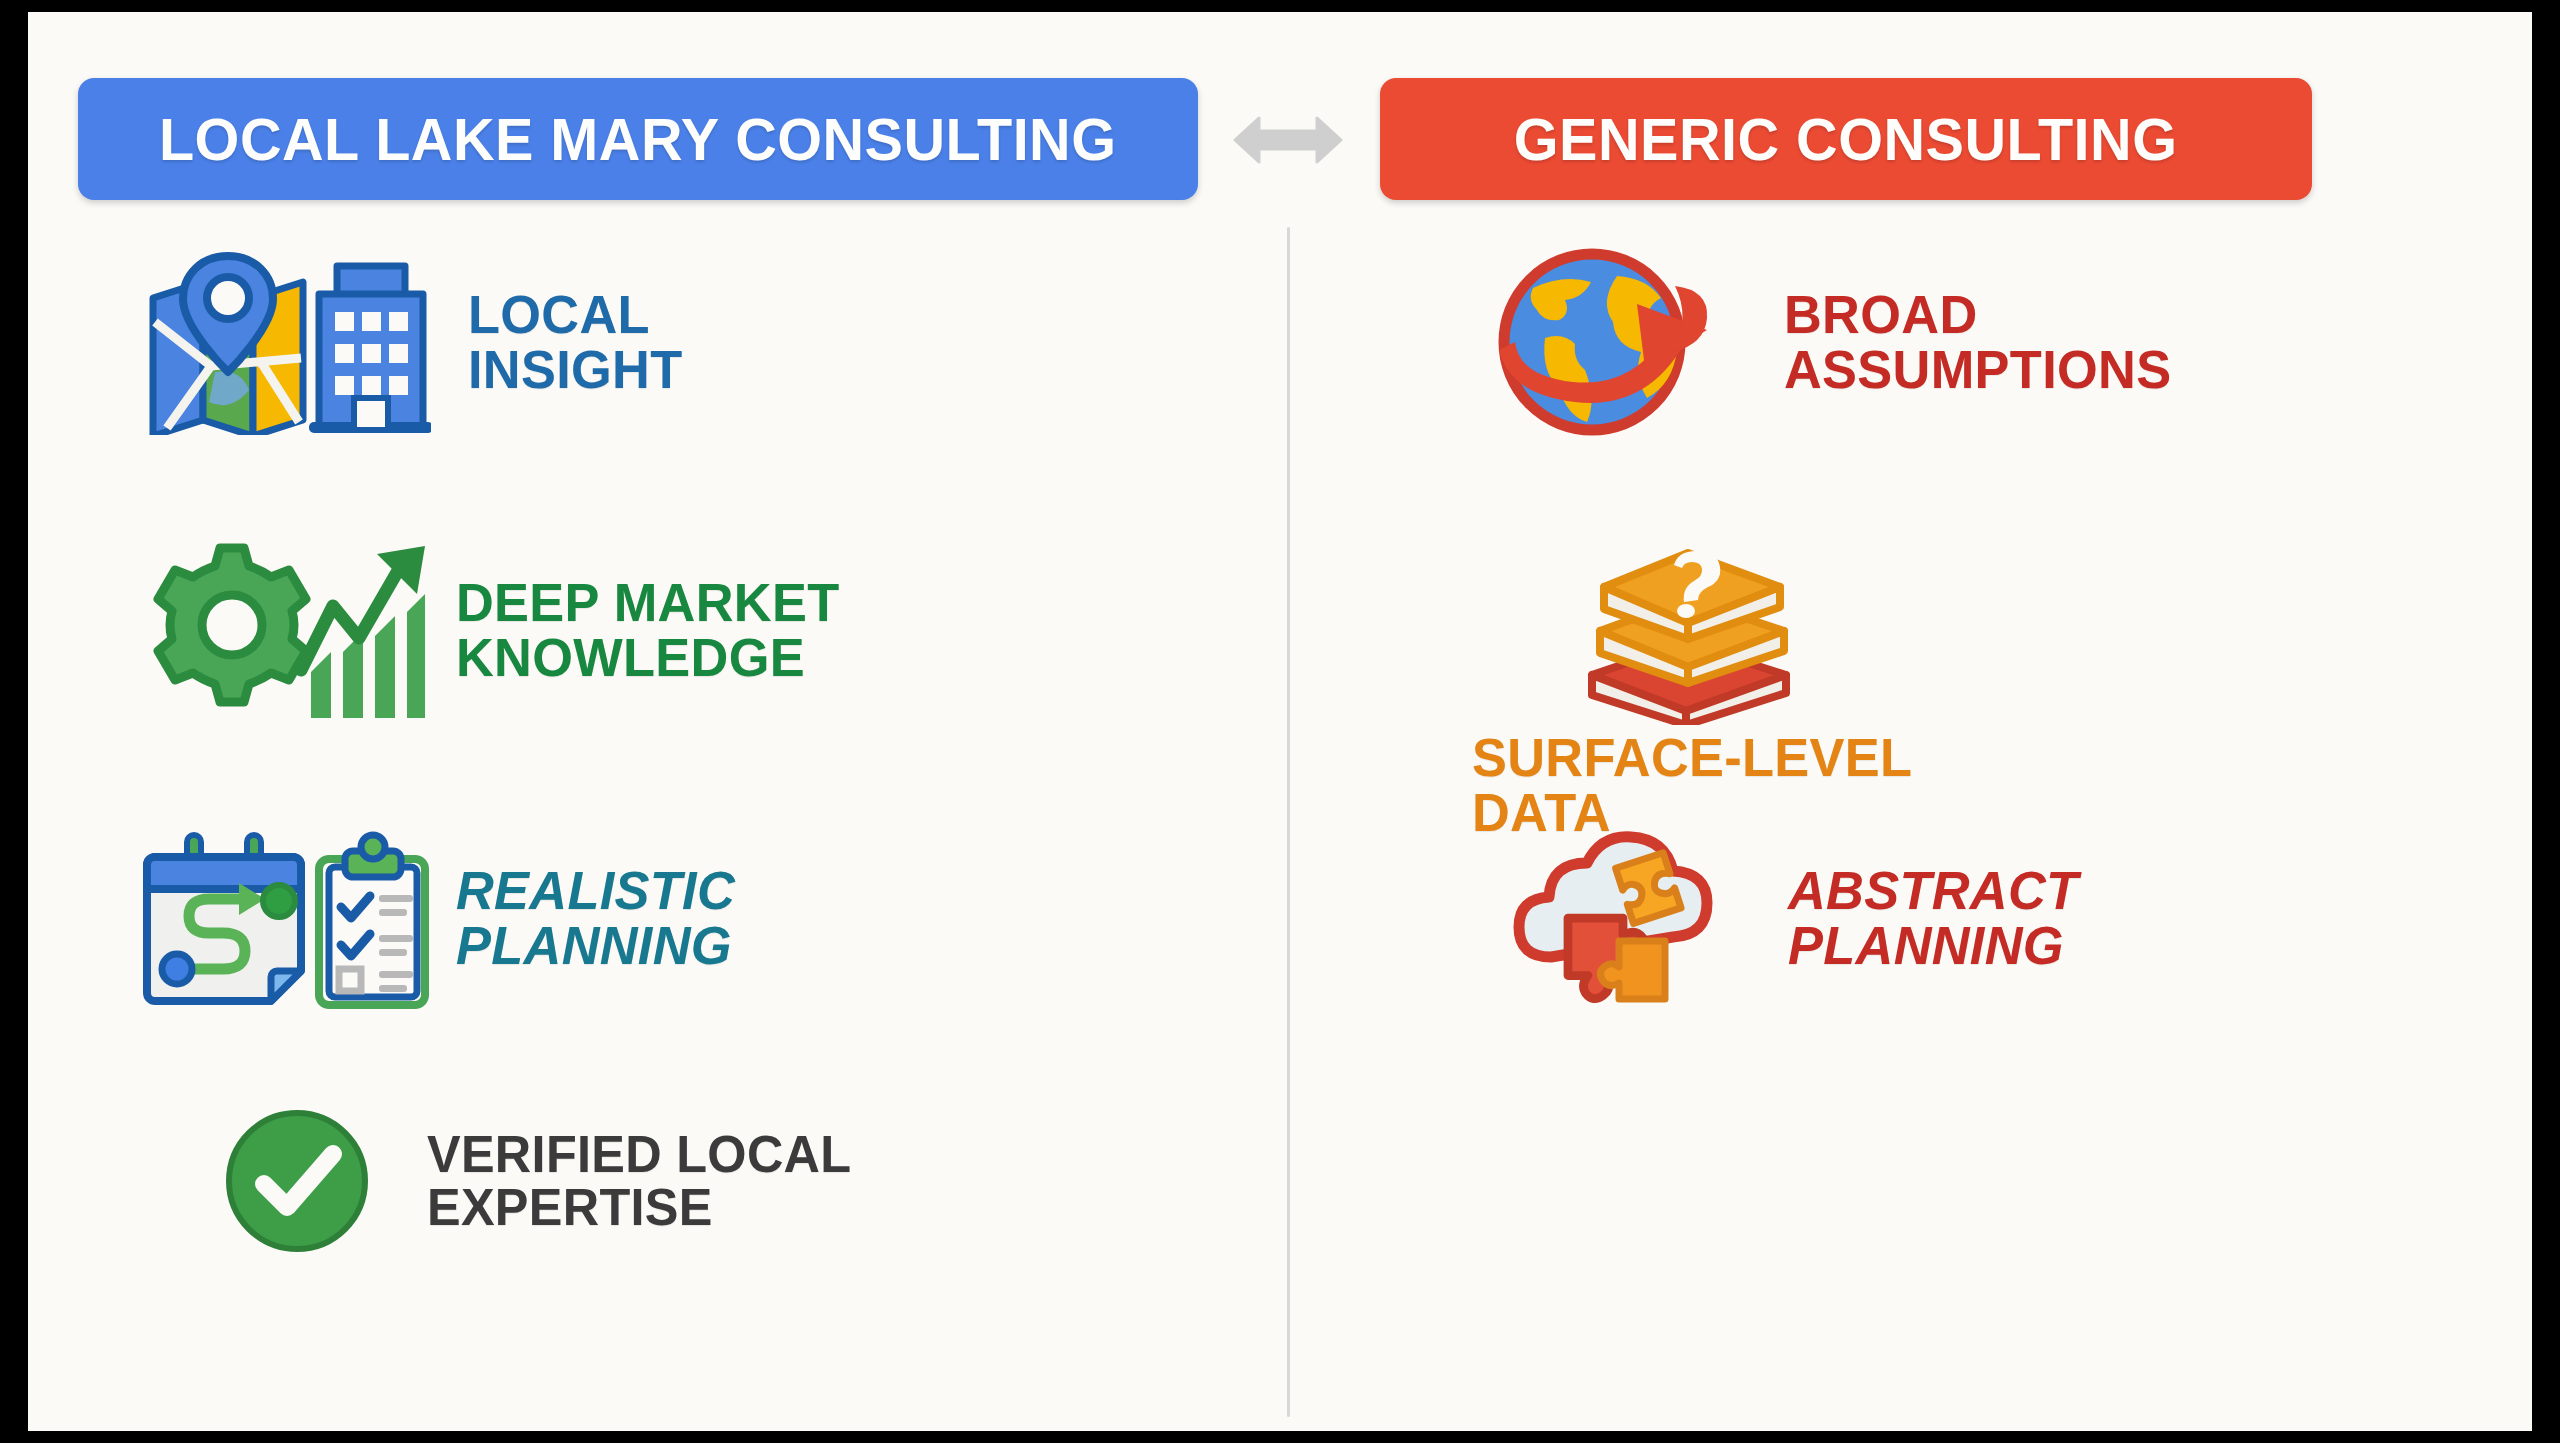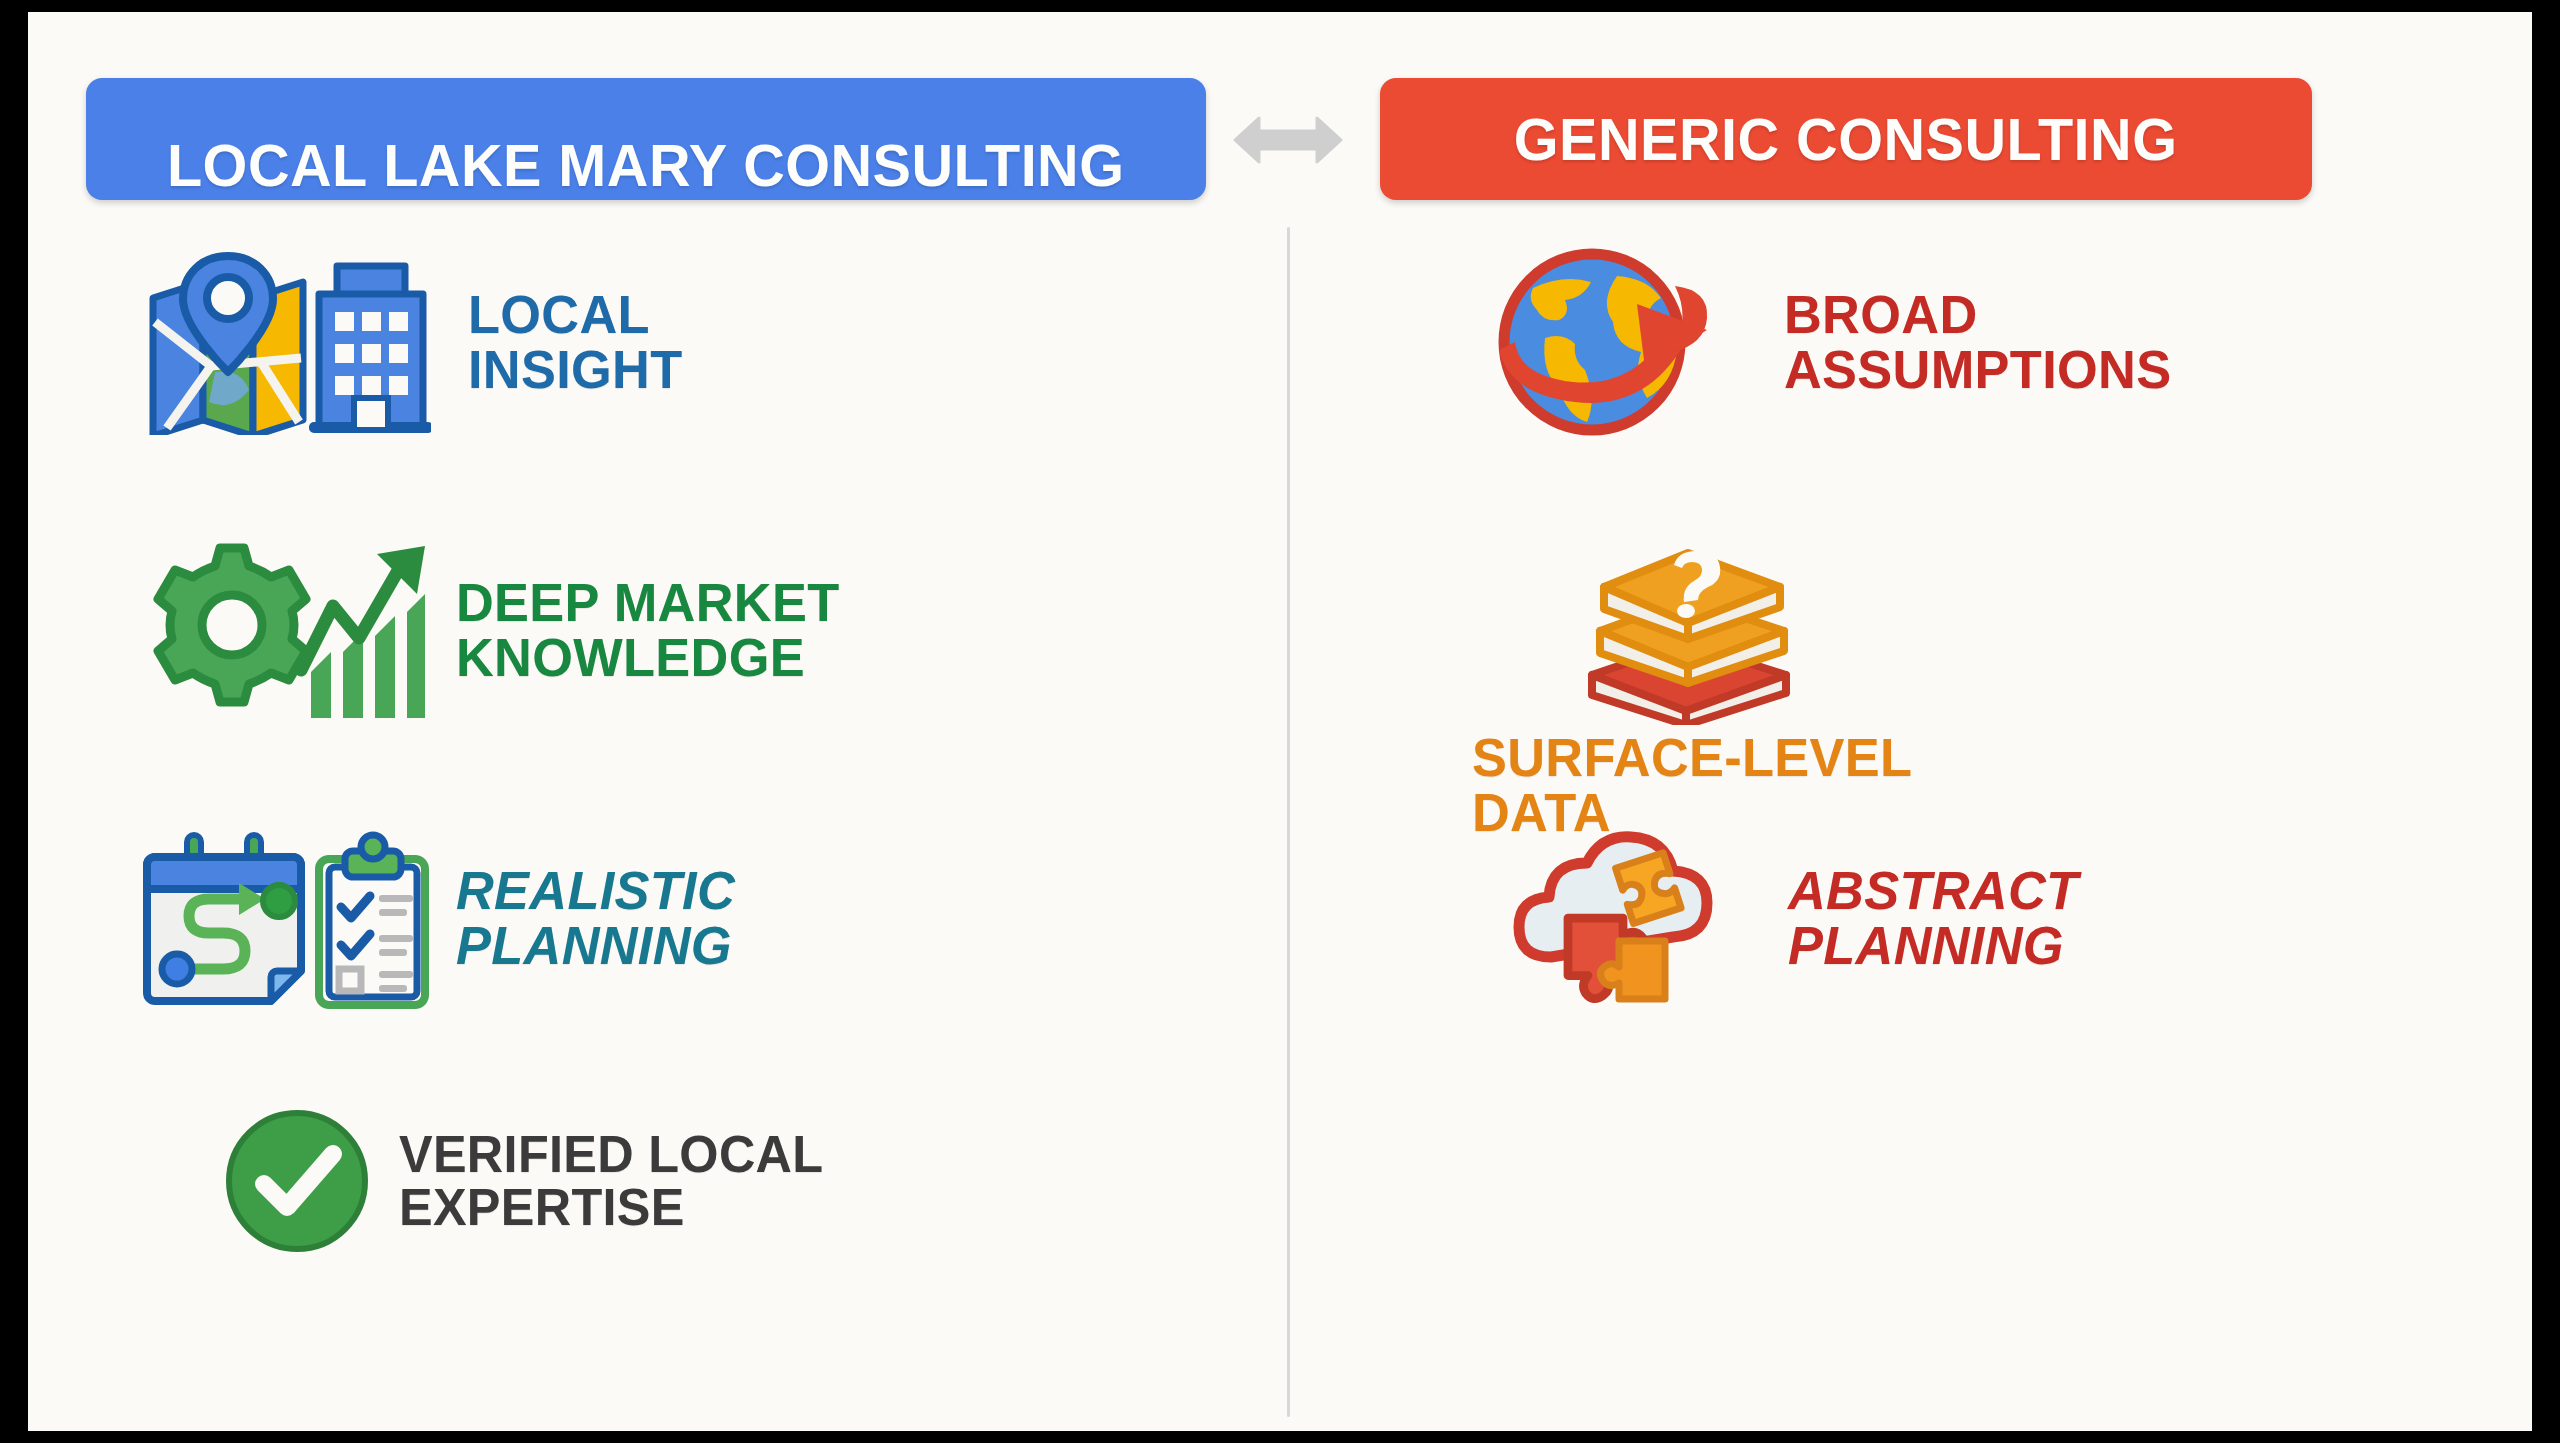--- a/index.html
+++ b/index.html
@@ -32,21 +32,21 @@
   .banner {
     position:absolute;
     top:0;
     height:122px;
     border-radius:16px;
     display:flex;
     align-items:center;
     justify-content:center;
     box-shadow:0 3px 6px rgba(0,0,0,0.18);
   }
-  .banner-left  { left:58px;  width:1120px; background:#4a80e8;align-items:flex-end; }
+  .banner-left  { left:50px;  width:1120px; background:#4a80e8; }
   .banner-right { left:1352px; width:932px; background:#eb4a33; }
   .banner-title {
     color:#fdfdfb;
     font-size:60px;
     font-weight:bold;
     letter-spacing:0.5px;
     white-space:nowrap;
     text-shadow:0 2px 3px rgba(0,0,0,0.15);
     font-stretch:condensed;
     transform:scaleX(0.96);
@@ -98,21 +98,21 @@
     white-space:pre-line;
     text-shadow:0 1px 1px rgba(0,0,0,0.08);
     transform:scaleX(0.97);
     transform-origin:left center;
   }
 
   
   .r1 { top:0px;   left:92px;gap:12px; }
   .r2 { top:288px; left:92px; }
   .r3 { top:576px; left:92px;font-style:italic; }
-  .r4 { top:864px; left:150px; }
+  .r4 { top:864px; left:150px;gap:28px; }
 
   .r4 .icon-box { width:205px; height:150px; }
   .r4 .label { font-size:52px; }
 
   
   .col-right .r1 { left:142px;align-items:center; }
   .col-right .r2 { left:142px;flex-direction:column; }
   .col-right .r3 { left:158px; }
   .col-right .r4 { left:120px; }
 

